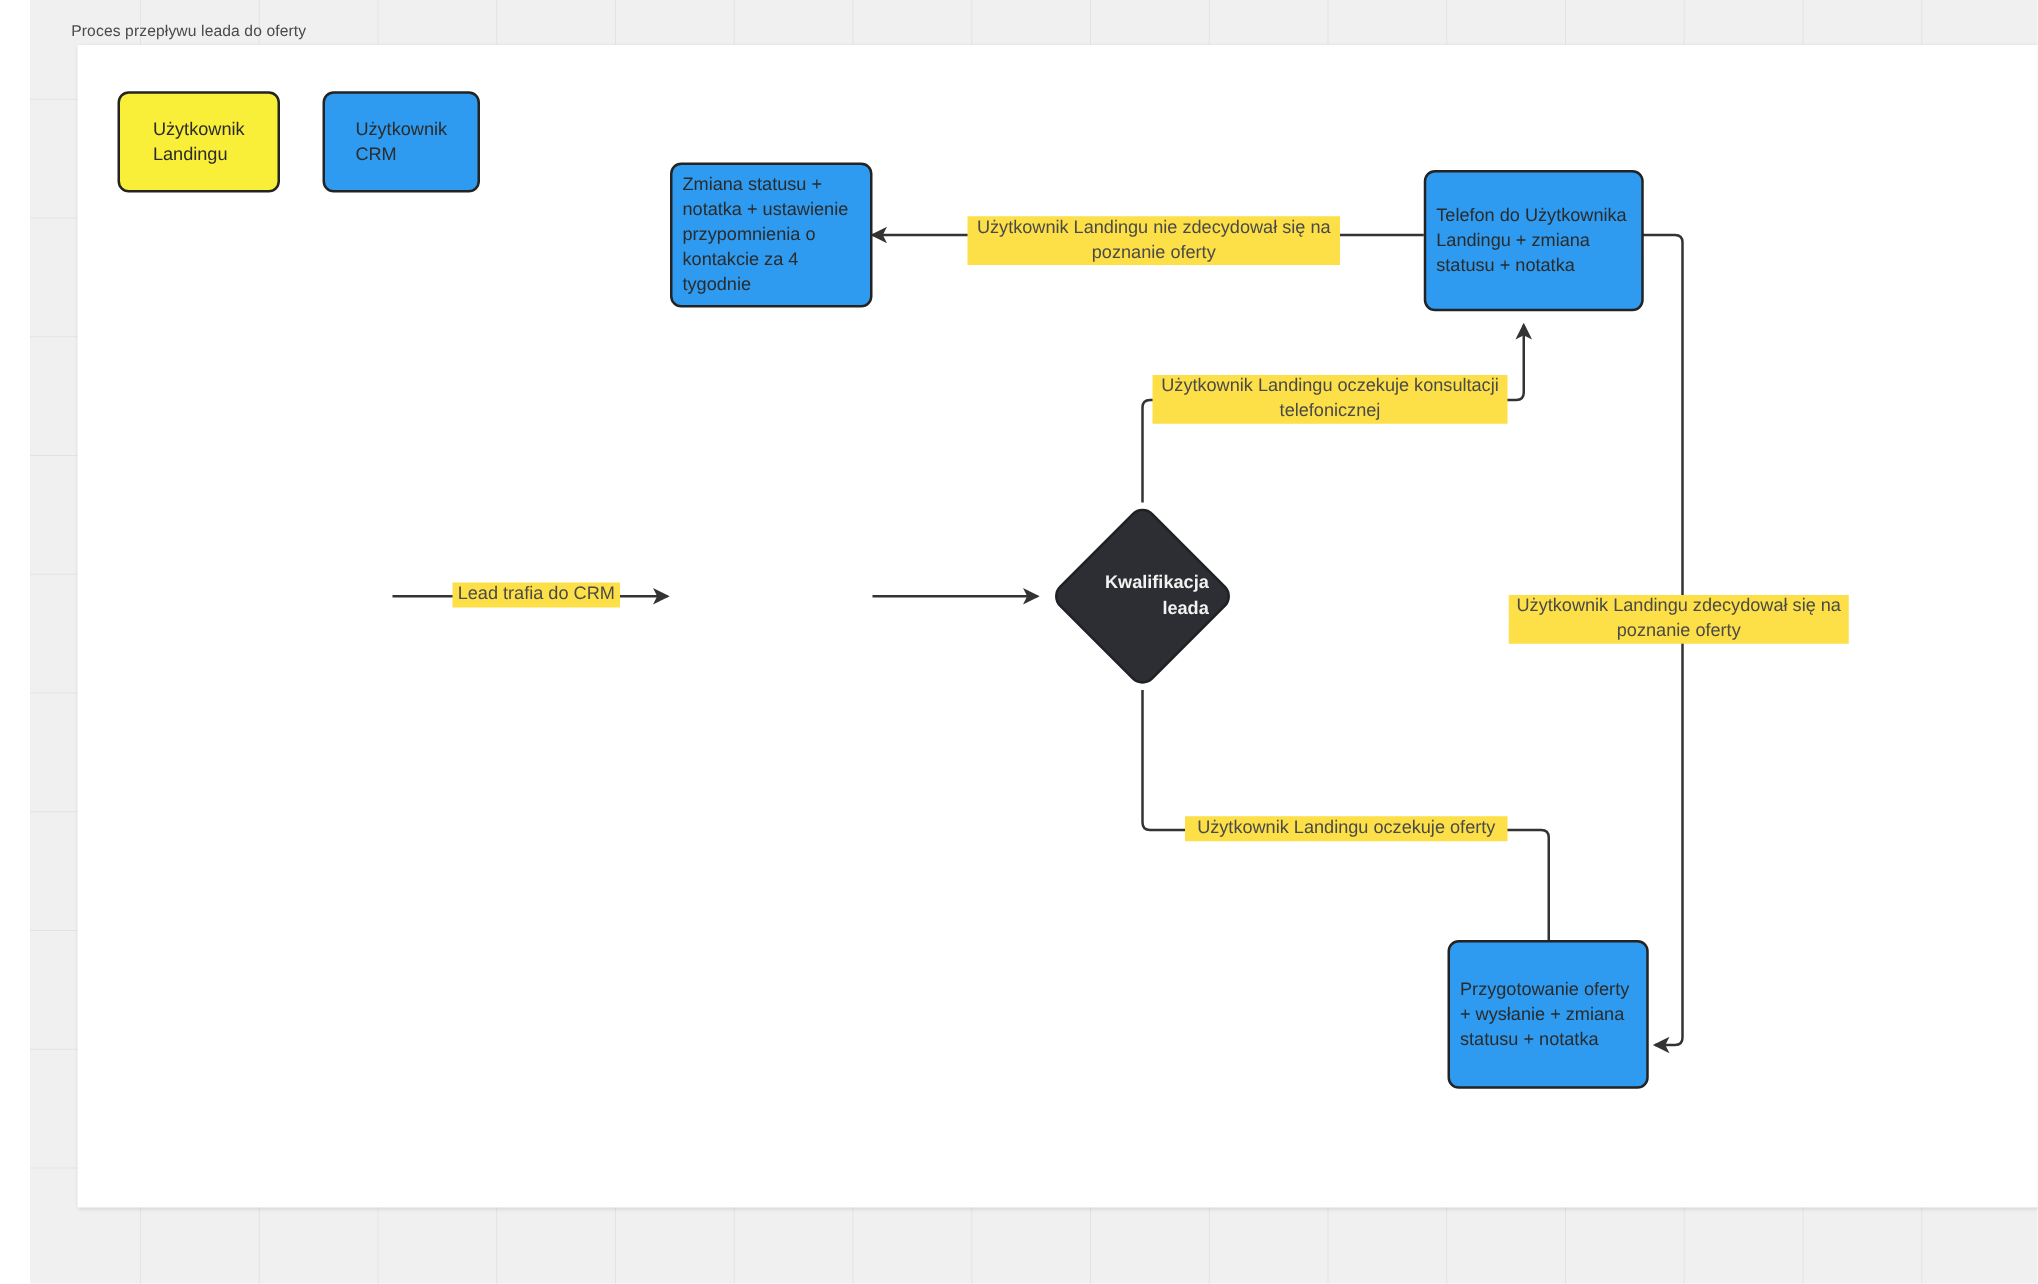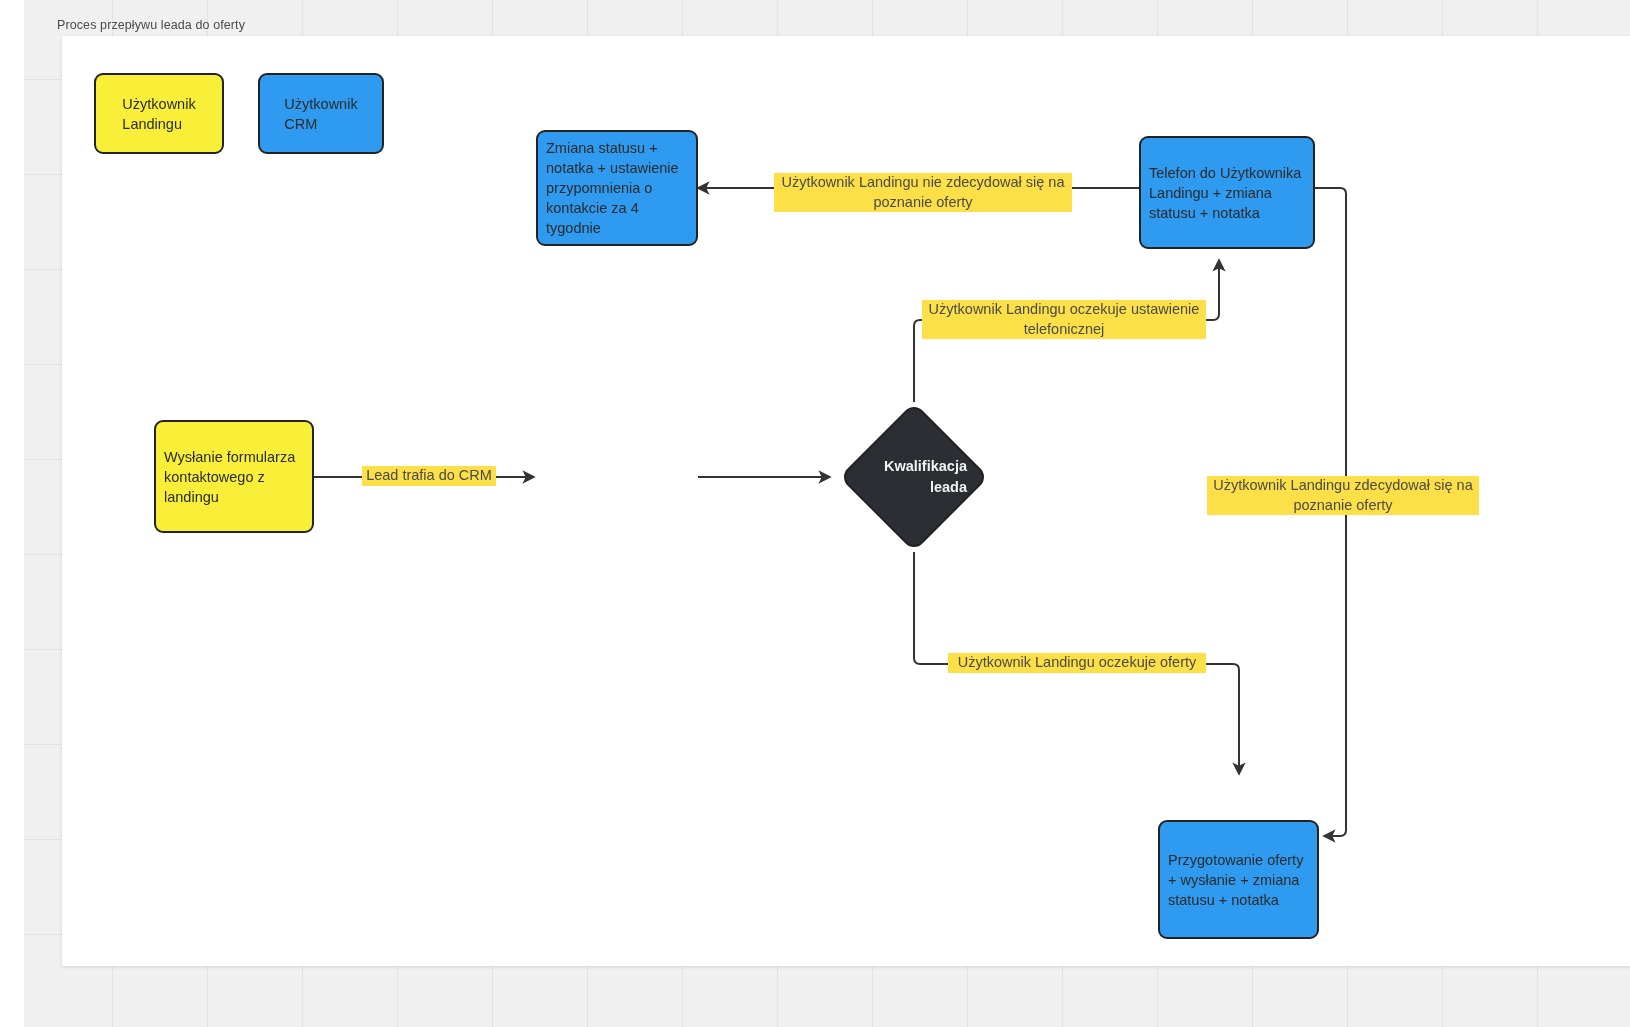--- a/index.html
+++ b/index.html
@@ -167,37 +167,34 @@
     </div>
 
     <div class="node blue" style="left:474px; top:94px; width:162px; height:116px;">
       <span>Zmiana statusu + notatka + ustawienie przypomnienia o kontakcie za 4 tygodnie</span>
     </div>
 
     <div class="node blue" style="left:1077px; top:100px; width:176px; height:113px;">
       <span>Telefon do Użytkownika Landingu + zmiana statusu + notatka</span>
     </div>
 
-    <div class="node yellow" style="left:92px; top:384px; width:160px; height:113px;">
-      <span>Wysłanie formularza kontaktowego z landingu</span>
-    </div>
 
 
     <div class="diamond-wrap" style="left:799px; top:388px; width:106px; height:106px;">
       <div class="diamond-shape"></div>
       <div class="diamond-label">Kwalifikacja leada</div>
     </div>
 
-    <div class="node blue" style="left:1096px; top:784px; width:161px; height:119px;">
+    <div class="node blue" style="left:1096px; top:716px; width:161px; height:119px;">
       <span>Przygotowanie oferty + wysłanie + zmiana statusu + notatka</span>
     </div>
 
     <div class="edge-label" style="left:300px; top:430px; width:126px;">Lead trafia do CRM</div>
 
-    <div class="edge-label" style="left:860px; top:264px; width:276px;">Użytkownik Landingu oczekuje ustawienie telefonicznej</div>
+    <div class="edge-label" style="left:860px; top:264px; width:276px;">Użytkownik Landingu oczekuje konsultacji telefonicznej</div>
 
     <div class="edge-label" style="left:886px; top:617px; width:250px;">Użytkownik Landingu oczekuje oferty</div>
 
     <div class="edge-label" style="left:712px; top:137px; width:290px;">Użytkownik Landingu nie zdecydował się na poznanie oferty</div>
 
     <div class="edge-label" style="left:1145px; top:440px; width:264px;">Użytkownik Landingu zdecydował się na poznanie oferty</div>
 
   </div>
 </div>
 

